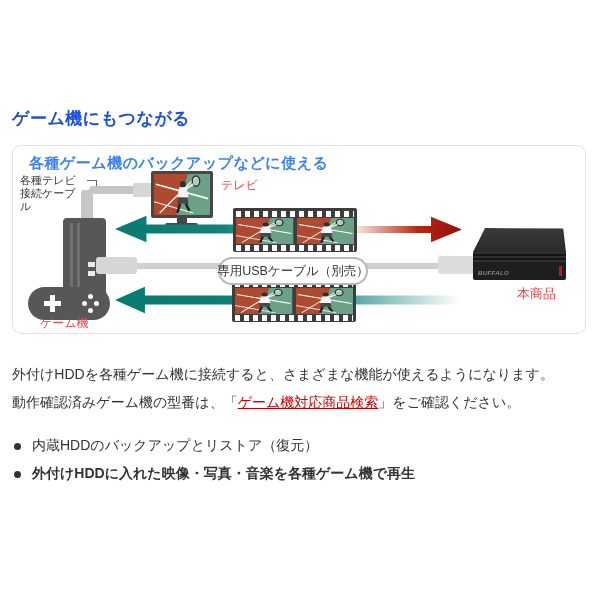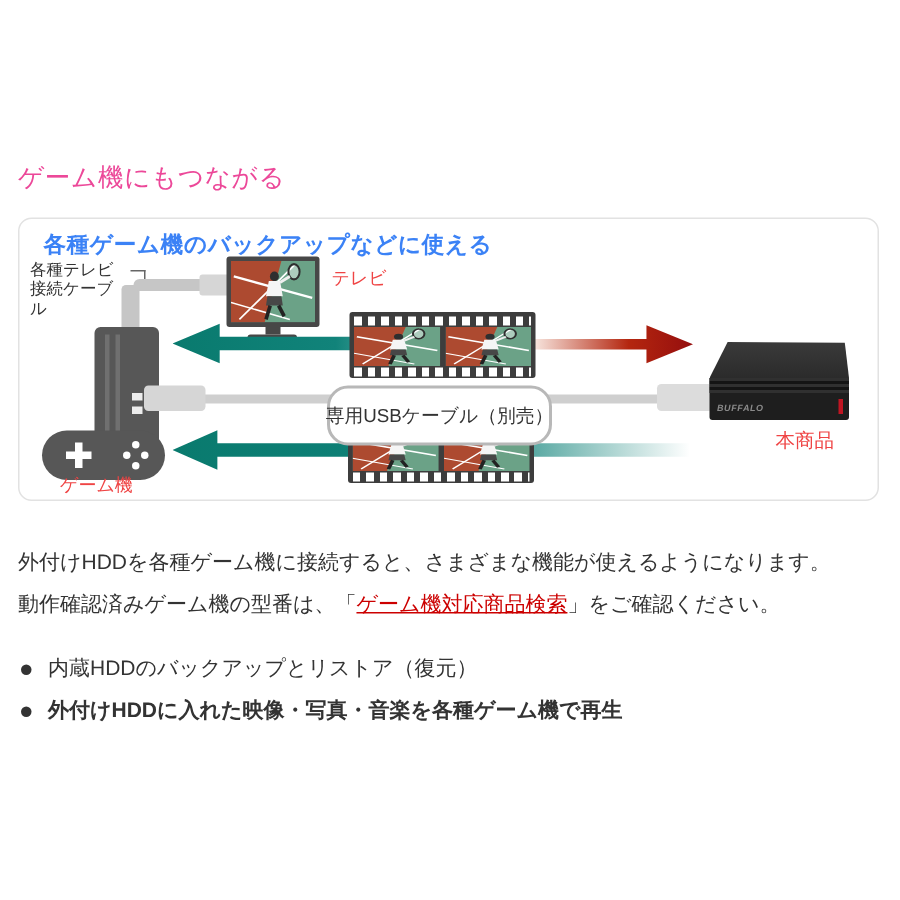--- a/index.html
+++ b/index.html
@@ -3,21 +3,21 @@
 <meta charset="utf-8">
 <style>
   html,body{margin:0;padding:0;background:#fff;}
   body{
     width:600px;height:600px;position:relative;overflow:hidden;
     font-family:"Liberation Sans","DejaVu Sans",sans-serif;color:#333;
   }
   .abs{position:absolute;}
 
   
-  .page-title{left:12px;top:107px;font-size:17px;font-weight:normal;color:#ec4899;letter-spacing:.5px;text-align:center;}
+  .page-title{left:12px;top:107px;font-size:17px;font-weight:bold;color:#1d4ed8;letter-spacing:.5px;text-align:center;}
   .panel{left:12px;top:145px;width:572px;height:187px;border:1px solid #e2e2e2;border-radius:9px;background:#fff;}
   .panel-heading{left:28px;top:153px;font-size:15px;font-weight:bold;color:#3b82f6;letter-spacing:.5px;}
 
   .small-label{font-size:11px;color:#333;line-height:13px;}
   .dev-label{font-size:12px;color:#ef4444;}
 
   
   .tv-frame{left:151px;top:171px;width:62px;height:47px;background:#474747;border-radius:2px;padding:3px;box-sizing:border-box;}
   .tv-frame svg{width:100%;height:100%;display:block;}
   .tv-neck{left:177px;top:218px;width:10px;height:5px;background:#474747;}
@@ -62,21 +62,21 @@
   .film .sprocket{height:6px;background:repeating-linear-gradient(90deg,#fff 0 5px,#3d3d3d 5px 9px);margin:1px 0;}
   .film .frames{display:flex;gap:3px;height:26px;margin:1px 0;}
   .film .frames svg{flex:1;height:100%;}
   .film-top{left:233px;top:208px;}
   .film-bottom{left:232px;top:278px;}
 
   
   .usb-line{left:130px;top:263px;width:318px;height:6px;background:#cfcfcf;}
   .usb-plug-console{left:96px;top:257px;width:41px;height:17px;background:#d6d6d6;border-radius:3px;}
   .usb-plug-hdd{left:438px;top:256px;width:37px;height:18px;background:#dcdcdc;border-radius:3px;}
-  .usb-pill{left:218px;top:257px;width:150px;height:40px;background:#fff;border:2px solid #b8b8b8;border-radius:14px;
+  .usb-pill{left:218px;top:257px;width:150px;height:28px;background:#fff;border:2px solid #b8b8b8;border-radius:14px;
     display:flex;align-items:center;justify-content:center;font-size:12.5px;color:#333;white-space:nowrap;box-sizing:border-box;text-align:center;}
 
   
   .hdd{left:473px;top:228px;width:93px;height:52px;}
   .hdd .top{position:absolute;left:0;top:0;width:100%;height:24px;background:linear-gradient(#3a3a3a,#2b2b2b);
     -webkit-clip-path:polygon(13% 0,97% 2%,100% 100%,0 100%);clip-path:polygon(13% 0,97% 2%,100% 100%,0 100%);}
   .hdd .front{position:absolute;left:0;top:24px;width:100%;height:28px;background:#1e1e1e;border-radius:0 0 2px 2px;}
   .hdd .ridges{position:absolute;left:0;top:0;width:100%;height:10px;
     background:repeating-linear-gradient(180deg,#303030 0 2px,#141414 2px 4px);}
   .hdd .logo{position:absolute;left:5px;bottom:4px;font-size:6px;font-style:italic;font-weight:bold;color:#8a8a8a;letter-spacing:.4px;}

